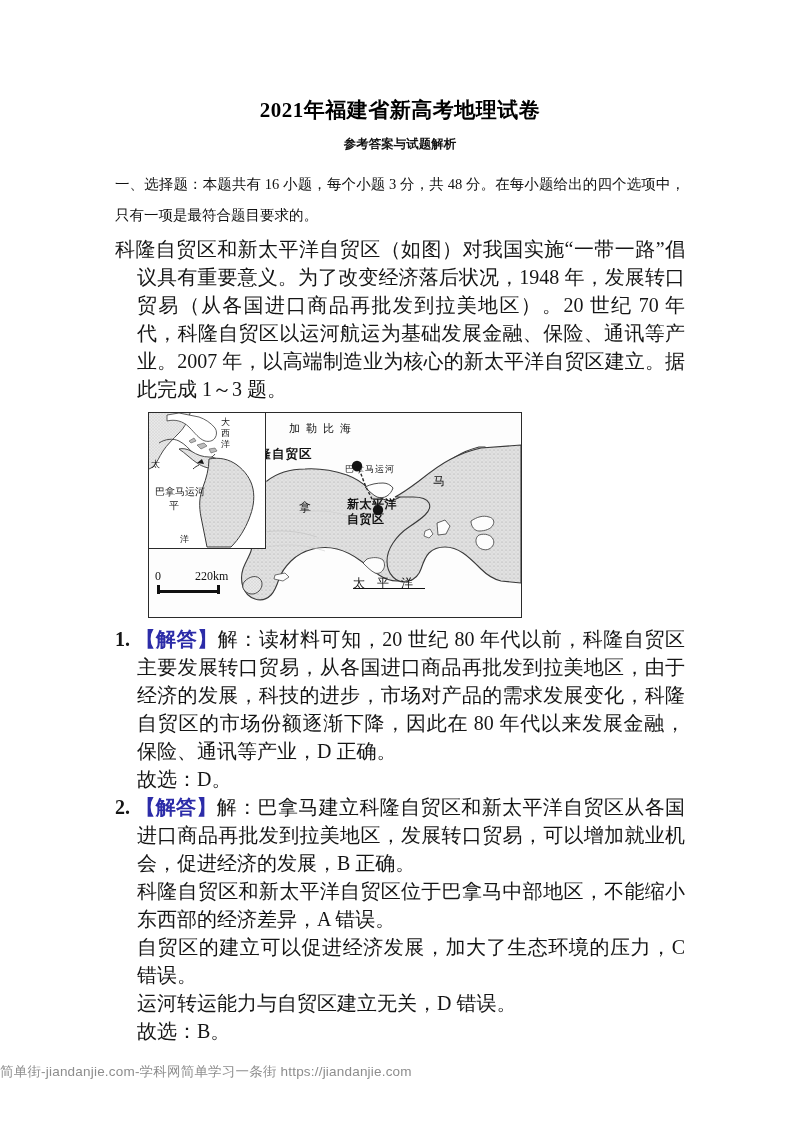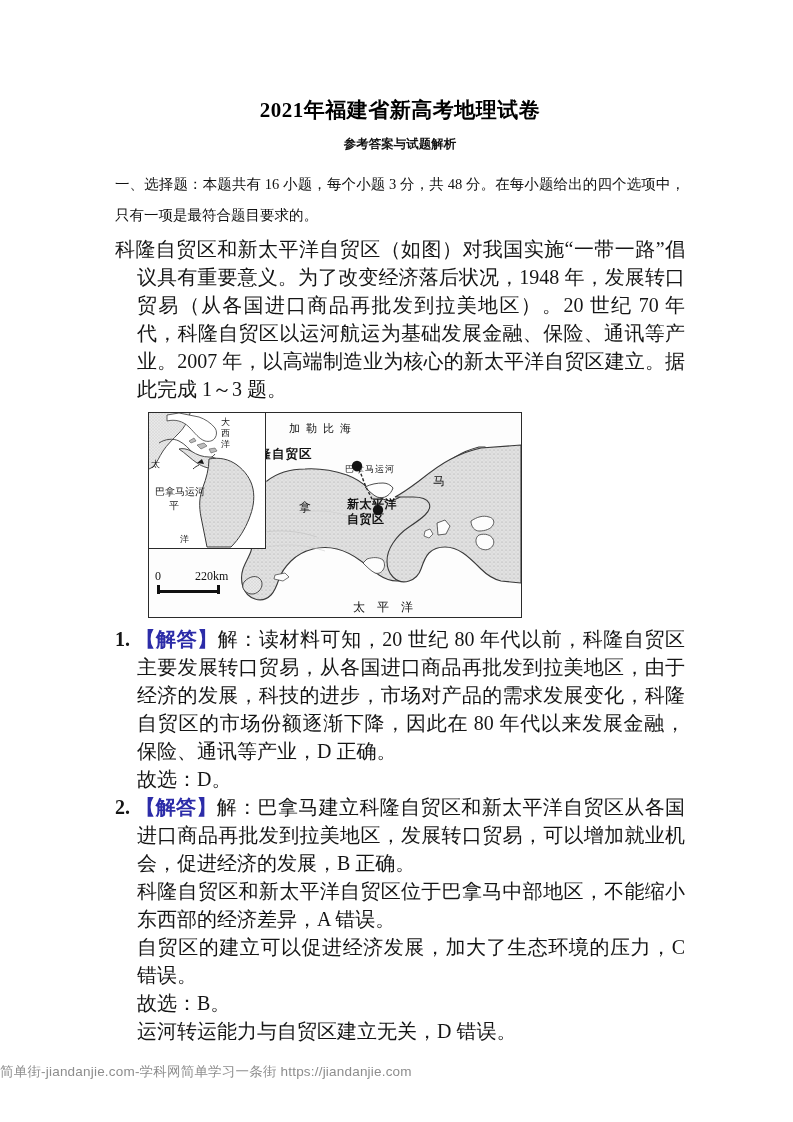--- a/index.html
+++ b/index.html
@@ -92,21 +92,21 @@
     white-space: nowrap;
     letter-spacing: 1px;
   }
   .lbl-caribbean { left: 140px; top: 8px;  font-size: 11px; letter-spacing: 6px; }
   .lbl-colon     { left: 96px;  top: 33px; font-size: 12.5px; font-weight: 600; }
   .lbl-canal     { left: 196px; top: 50px; font-size: 9px; }
   .lbl-pacific-zone { left: 190px; top: 84px; font-size: 12px; font-weight: 700; line-height: 15px; letter-spacing:0.5px;margin-left:8px;}
   .lbl-ba        { left: 78px;  top: 110px; font-size: 12px; }
   .lbl-na        { left: 150px; top: 86px;  font-size: 12px; }
   .lbl-ma        { left: 284px; top: 60px;  font-size: 12px; }
-  .lbl-pacific   { left: 204px; top: 186px; font-size: 12px; letter-spacing: 12px; }
+  .lbl-pacific   { left: 204px; top: 162px; font-size: 12px; letter-spacing: 12px; text-decoration: underline; }
 
   
   .inset {
     position: absolute;
     left: 0px; top: 0px;
     width: 116px; height: 135px;
     border-right: 1.1px solid #2b2b2b;
     border-bottom: 1.1px solid #2b2b2b;
     background: #fff;
     overflow: hidden;
@@ -315,21 +315,21 @@
       <span class="tag-blue">【解答】</span><span>解：读材料可知，20 世纪 80 年代以前，科隆自贸区主要发展转口贸易，从各国进口商品再批发到拉美地区，由于经济的发展，科技的进步，市场对产品的需求发展变化，科隆自贸区的市场份额逐渐下降，因此在 80 年代以来发展金融，保险、通讯等产业，D 正确。</span>
     </div>
     <div class="para" style="padding-left:22px;">故选：D。</div>
 
     <div class="para indent-hang">
       <span class="b">2.</span>
       <span class="tag-blue">【解答】</span><span>解：巴拿马建立科隆自贸区和新太平洋自贸区从各国进口商品再批发到拉美地区，发展转口贸易，可以增加就业机会，促进经济的发展，B 正确。</span>
     </div>
     <div class="para" style="padding-left:22px;">科隆自贸区和新太平洋自贸区位于巴拿马中部地区，不能缩小东西部的经济差异，A 错误。</div>
     <div class="para" style="padding-left:22px;">自贸区的建立可以促进经济发展，加大了生态环境的压力，C 错误。</div>
+    <div class="para" style="padding-left:22px;">运河转运能力与自贸区建立无关，D 错误。</div>
     <div class="para" style="padding-left:22px;">故选：B。</div>
-    <div class="para" style="padding-left:22px;">运河转运能力与自贸区建立无关，D 错误。</div>
 
 
   </div>
 
   <div class="footer">简单街-jiandanjie.com-学科网简单学习一条街 https://jiandanjie.com</div>
 
 </div>
 
 </body></html>

